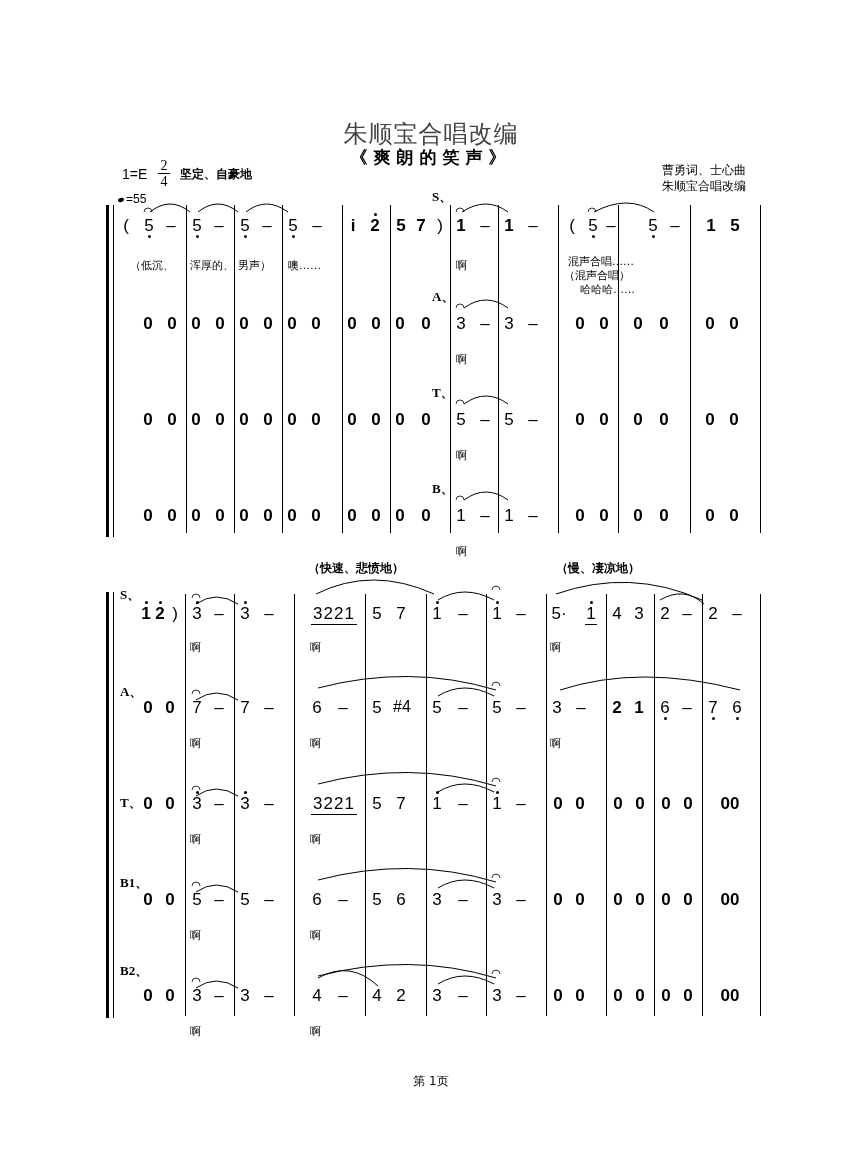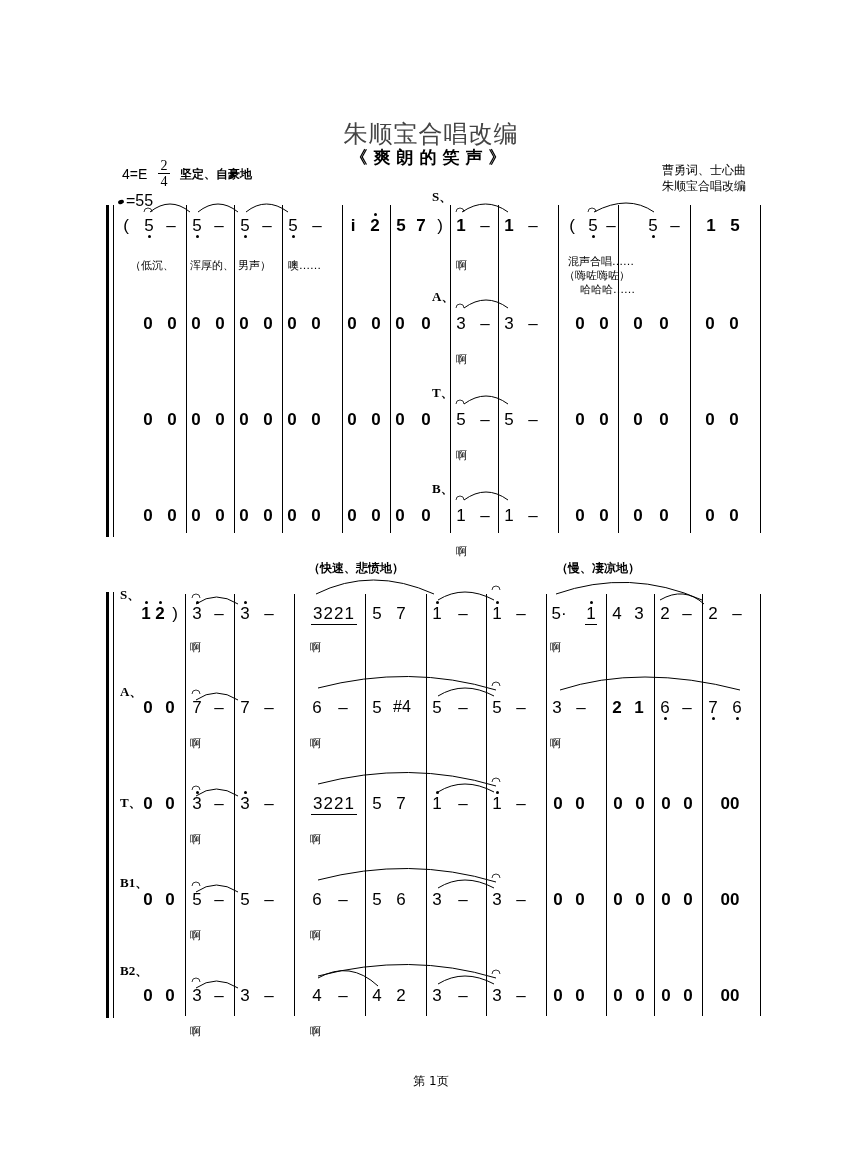--- a/index.html
+++ b/index.html
@@ -5,42 +5,42 @@
   html, body { margin:0; padding:0; background:#fff; }
   body { width:862px; height:1153px; position:relative; overflow:hidden; font-family:"Liberation Serif","DejaVu Serif",serif; color:#000; }
   .abs { position:absolute; }
   .title { left:0; width:862px; top:118px; text-align:center; font-size:24px; color:#444; letter-spacing:1px; font-family:"DejaVu Serif",serif; }
   .subtitle { left:0; width:862px; top:146px; text-align:center; font-size:17px; font-weight:bold; letter-spacing:6px; font-family:"DejaVu Sans",sans-serif; }
   .key { left:122px; top:166px; font-size:14px; font-family:"Liberation Sans",sans-serif; }
   .frac { left:158px; top:158px; font-size:14px; text-align:center; width:12px; line-height:15px; }
   .frac .bar { border-top:1px solid #000; }
   .expr { font-family:"DejaVu Sans",sans-serif; font-weight:bold; font-size:12px; }
   .credits { left:662px; top:162px; font-size:12px; font-family:"DejaVu Sans",sans-serif; line-height:16px; }
-  .tempo { left:118px; top:192px; font-size:16px; font-family:"Liberation Sans",sans-serif; }
+  .tempo { left:118px; top:192px; font-size:12px; font-family:"Liberation Sans",sans-serif; }
   .tempo .dot { display:inline-block; width:6px; height:4px; background:#000; border-radius:50%; transform:rotate(-20deg); margin-right:2px; vertical-align:middle; }
   .vlabel { font-family:"Liberation Serif",serif; font-size:13px; font-weight:bold; }
   .bracket-thick { background:#000; width:3px; }
   .bracket-thin { background:#000; width:1px; }
   .bl { position:absolute; width:1px; background:#000; }
   .n { position:absolute; font-size:17px; font-weight:bold; font-family:"Liberation Sans",sans-serif; text-align:center; }
   .n.plain { font-weight:normal; }
   .n .dt { position:absolute; left:50%; width:3px; height:3px; background:#000; border-radius:50%; margin-left:-1px; }
   .n .dt.up { top:-3px; }
   .n .dt.dn { bottom:-2px; }
   .ly { position:absolute; font-size:11px; font-family:"DejaVu Sans",sans-serif; }
   svg.slurs { position:absolute; left:0; top:0; }
   .ul { position:absolute; height:1px; background:#000; }
   .pg { left:0; width:862px; top:1073px; text-align:center; font-size:12px; font-family:"DejaVu Sans",sans-serif; }
 </style>
 </head>
 <body>
 
 <div class="abs title">朱顺宝合唱改编</div>
 <div class="abs subtitle">《爽朗的笑声》</div>
-<div class="abs key">4=E</div>
+<div class="abs key">1=E</div>
 <div class="abs frac">
   <div>2</div>
   <div class="bar">4</div>
 </div>
 <div class="abs expr" style="left:180px;top:166px;">坚定、自豪地</div>
 <div class="abs credits">
   <div>曹勇词、士心曲</div>
   <div>朱顺宝合唱改编</div>
 </div>
 <div class="abs tempo"><span class="dot"></span><span>=55</span></div>
@@ -94,21 +94,21 @@
     <div class="ly" style="left:456px;top:258px;">啊</div>
 
     <div class="n plain" style="left:566px;top:216px;width:12px;">(</div>
     <div class="n plain" style="left:586px;top:216px;width:14px;"><span>5</span><span class="dt dn"></span></div>
     <div class="n plain" style="left:604px;top:216px;width:14px;">–</div>
     <div class="n plain" style="left:646px;top:216px;width:14px;"><span>5</span><span class="dt dn"></span></div>
     <div class="n plain" style="left:668px;top:216px;width:14px;">–</div>
     <div class="n" style="left:704px;top:216px;width:14px;">1</div>
     <div class="n" style="left:728px;top:216px;width:14px;">5</div>
     <div class="ly" style="left:568px;top:254px;">混声合唱……</div>
-    <div class="ly" style="left:564px;top:268px;">（嗨咗嗨咗）</div>
+    <div class="ly" style="left:564px;top:268px;">（混声合唱）</div>
     <div class="ly" style="left:580px;top:282px;">哈哈哈……</div>
   </div>
 
   <div>
     <div class="n" style="left:140px;top:314px;width:16px;">0</div>
     <div class="n" style="left:164px;top:314px;width:16px;">0</div>
     <div class="n" style="left:188px;top:314px;width:16px;">0</div>
     <div class="n" style="left:212px;top:314px;width:16px;">0</div>
     <div class="n" style="left:236px;top:314px;width:16px;">0</div>
     <div class="n" style="left:260px;top:314px;width:16px;">0</div>

